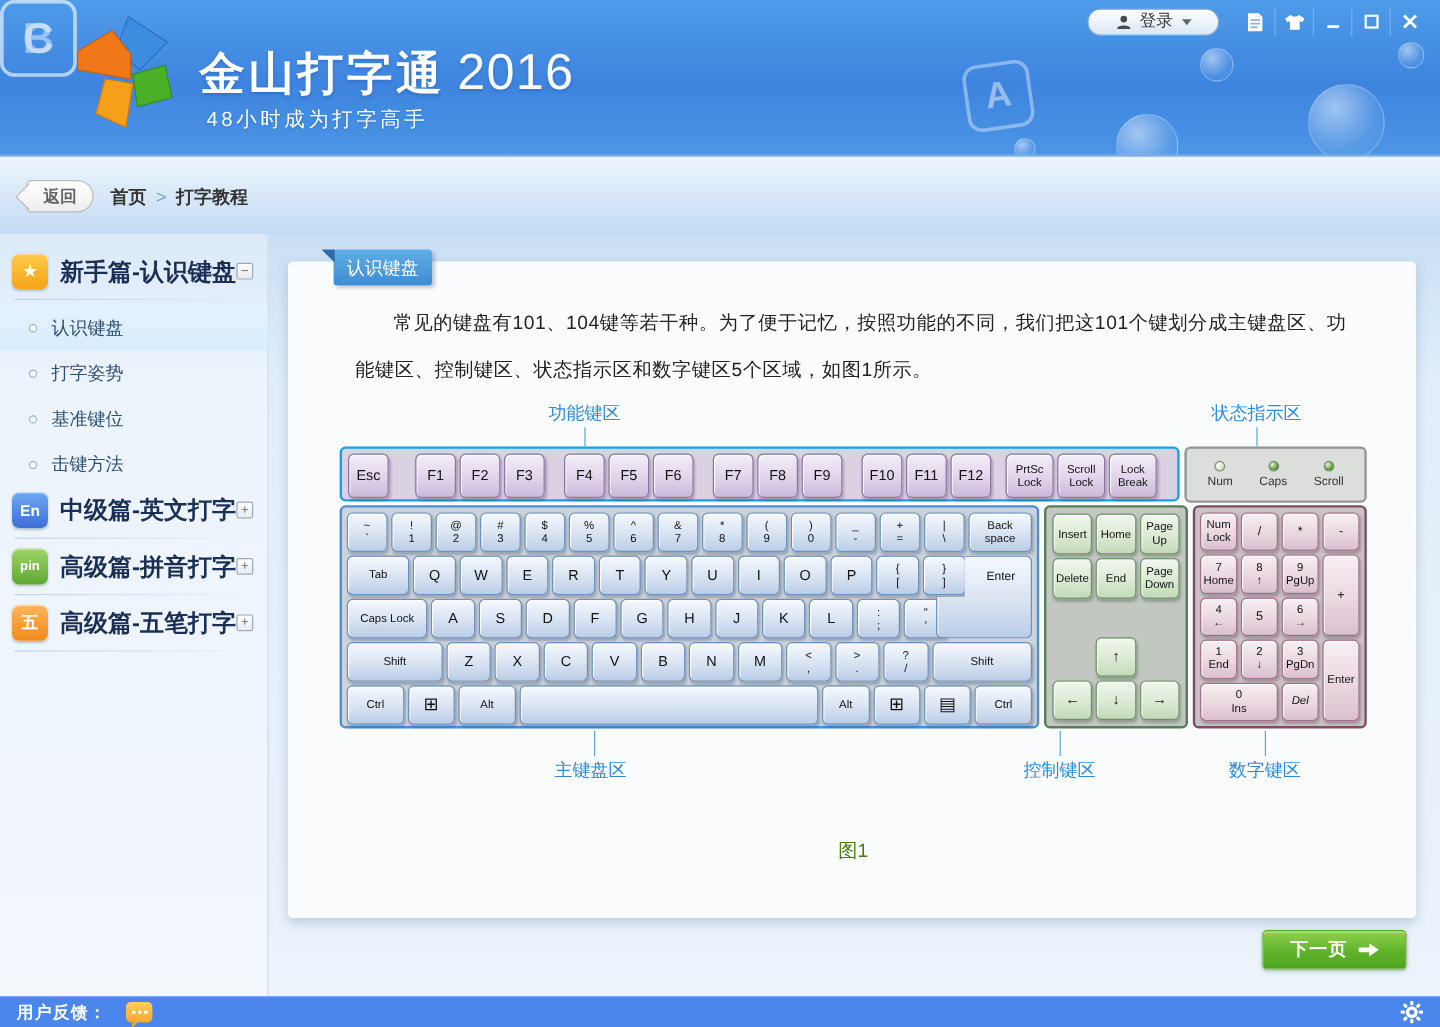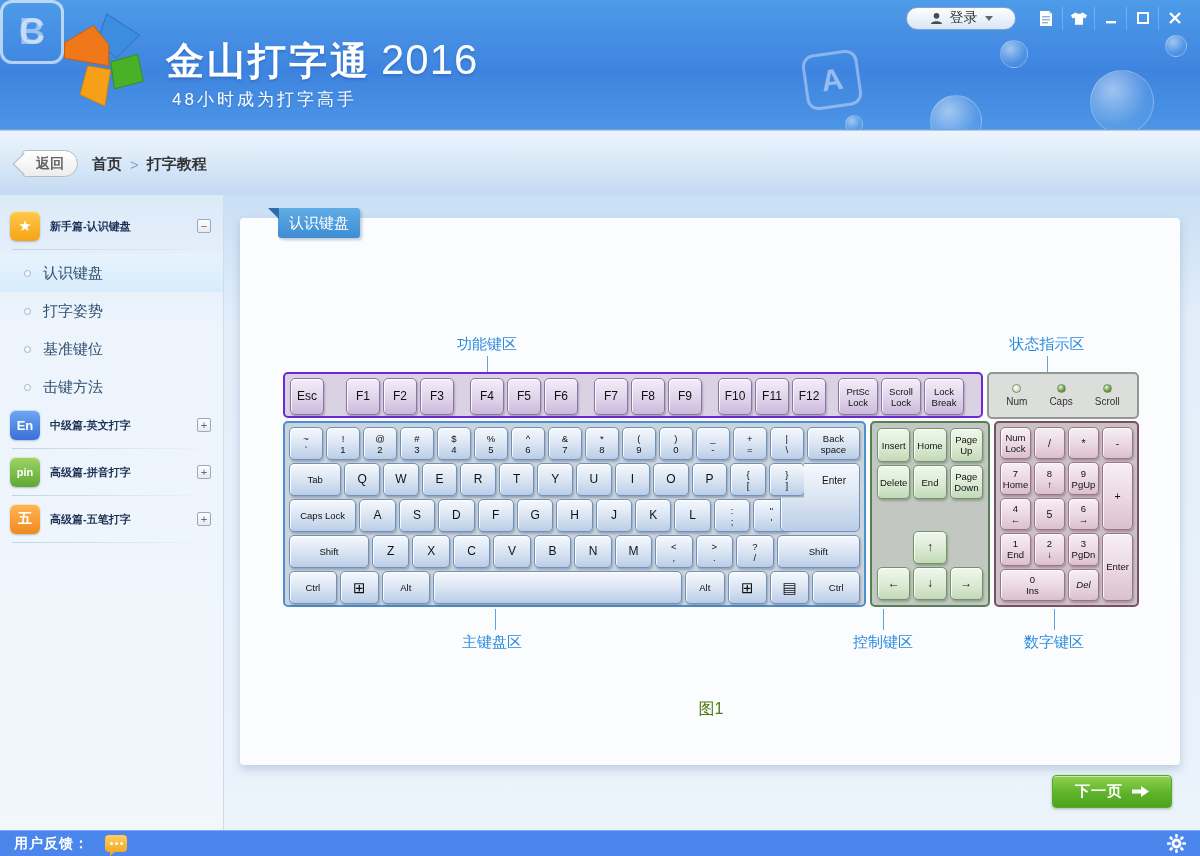--- a/index.html
+++ b/index.html
@@ -46,21 +46,21 @@
   
   .bodyarea { position:absolute; top:195px; left:0; width:1200px; height:635px;
     background:linear-gradient(180deg,#C9DFF5 0%,#E3EEFA 20%,#EBF3FB 100%); }
 
   
   .sidebar { position:absolute; left:0; top:0; width:224px; height:635px; background:rgba(255,255,255,.35);
     border-right:1px solid #CBDDEF; padding-top:12px; }
   .sb-header { display:flex; align-items:center; height:38px; padding:0 12px 0 10px; cursor:pointer; }
   .sb-icon { width:30px; height:30px; border-radius:6px; color:#fff; display:flex; align-items:center; justify-content:center;
     font-weight:700; box-shadow:inset 0 1px 0 rgba(255,255,255,.6), 0 1px 2px rgba(80,110,150,.4); flex:none; }
-  .sb-label { flex:1; margin-left:10px; font-size:11px; font-weight:700; color:#1B2F55; white-space:nowrap; }
+  .sb-label { flex:1; margin-left:10px; font-size:20px; font-weight:700; color:#1B2F55; white-space:nowrap; }
   .sb-toggle { width:14px; height:14px; border:1px solid #9AAABB; background:linear-gradient(#FDFDFD,#E8ECF0); color:#667;
     font-size:11px; line-height:12px; text-align:center; border-radius:2px; cursor:pointer; flex:none; }
   .sb-divider { height:1px; margin:4px 8px 4px 12px; background:linear-gradient(90deg,#BFD3E8,rgba(191,211,232,0)); }
   .sb-item { display:flex; align-items:center; height:38px; padding-left:24px; cursor:pointer; }
   .sb-item.active { background:linear-gradient(180deg,#E6F3FD,#D7ECFB); }
   .sb-bullet { width:7px; height:7px; border-radius:50%; border:1px solid #9FB6CB; background:#F4F9FD; margin-right:12px; flex:none; }
   .sb-item-label { font-size:15px; color:#2F5070; }
 
   
   .content-panel { position:absolute; left:240px; top:23px; width:940px; height:547px; background:#FBFCFD;
@@ -71,21 +71,21 @@
   .tab-title::before { content:""; position:absolute; left:-10px; top:0; width:0; height:0;
     border-top:11px solid #2C6DA9; border-left:11px solid transparent; }
   .lesson-text { padding:32px 56px 0 56px; font-size:16px; color:#222; line-height:39px; text-indent:2em; letter-spacing:.5px; }
 
   
   .figure { position:absolute; left:43px; top:117px; width:856px; height:362px; }
   .zone-label { position:absolute; transform:translateX(-50%); font-size:15px; color:#2C8BE0; white-space:nowrap; }
   .conn { position:absolute; width:1px; background:#5AA5E4; }
 
   .panel { position:absolute; border-radius:5px; }
-  .fn-panel   { left:0;   top:37px; width:700px; height:46px; background:#DAD2E2; border:2px solid #6d28d9; }
+  .fn-panel   { left:0;   top:37px; width:700px; height:46px; background:#DAD2E2; border:2px solid #0ea5e9; }
   .st-panel   { left:704px; top:37px; width:152px; height:47px; background:#DCDEDC; border:2px solid #929892; display:flex; align-items:center; justify-content:center; gap:22px; }
   .main-panel { left:0;   top:86px; width:583px; height:186px; background:#CBD3DC; border:2px solid #4E8FD0; padding:4px; }
   .ctl-panel  { left:587px; top:86px; width:120px; height:186px; background:#C3C7C2; border:2px solid #567E57; padding:5px;
     display:grid; grid-template-columns:repeat(3,1fr); grid-template-rows:34px 34px 1fr 33px 33px; gap:3px; }
   .num-panel  { left:711px; top:86px; width:145px; height:186px; background:#CAC2C6; border:2px solid #7C4E62; padding:4px;
     display:grid; grid-template-columns:repeat(4,1fr); grid-template-rows:repeat(5,1fr); gap:3px; }
 
   .fn-row { display:flex; align-items:flex-start; padding:4px 0 0 5px; }
   .kb-row { display:flex; gap:3px; height:33px; margin-bottom:3px; }
 
@@ -249,20 +249,21 @@
       <div class="sb-header">
         <span class="sb-icon" style="background: linear-gradient(rgb(255, 182, 88), rgb(240, 138, 28)); font-size: 14px;">五</span>
         <span class="sb-label">高级篇-五笔打字</span>
         <span class="sb-toggle">+</span>
       </div>
       <div class="sb-divider"></div>
     </div>
 
   <div class="content-panel">
     <div class="tab-title">认识键盘</div>
+    <div class="lesson-text">常见的键盘有101、104键等若干种。为了便于记忆，按照功能的不同，我们把这101个键划分成主键盘区、功能键区、控制键区、状态指示区和数字键区5个区域，如图1所示。</div>
 
     <div class="figure">
 
       <div class="zone-label" style="left:204px;top:0;">功能键区</div>
       <div class="zone-label" style="left:764px;top:0;">状态指示区</div>
       <div class="conn" style="left:204px;top:21px;height:16px;"></div>
       <div class="conn" style="left:764px;top:21px;height:16px;"></div>
 
       <div class="panel fn-panel">
         <div class="fn-row">

